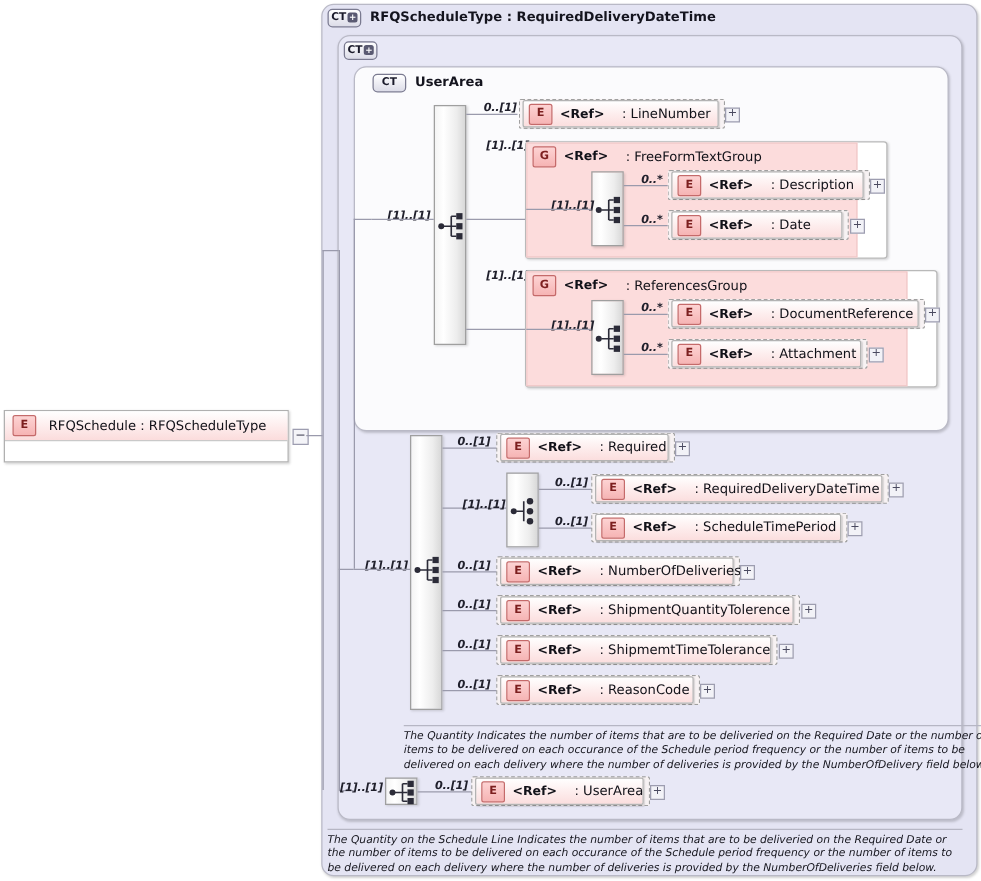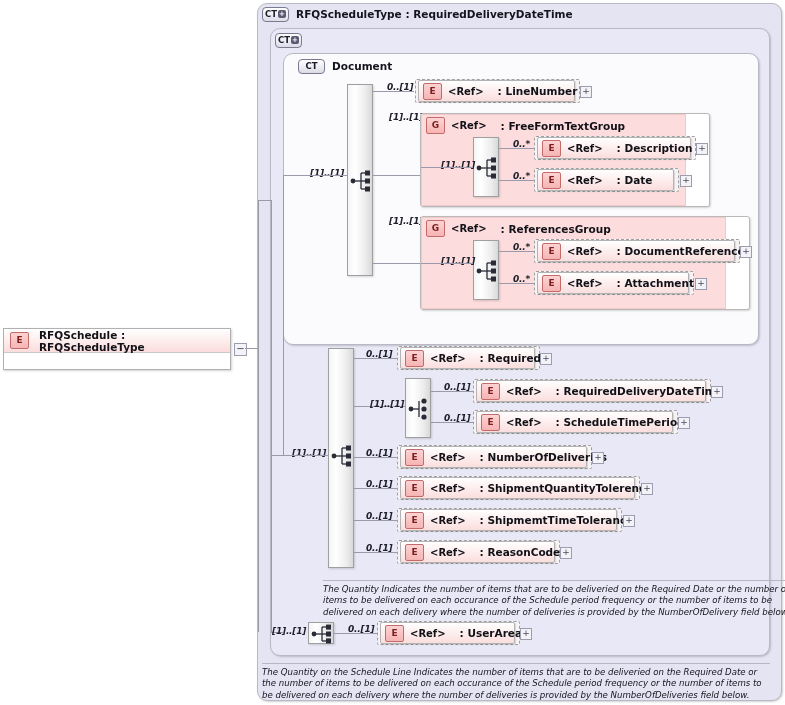--- a/index.html
+++ b/index.html
@@ -91,21 +91,21 @@
     font-size:9px;font-weight:bold;color:#7c1f1f;
     line-height:1;
     flex:0 0 auto;
   }
   .reftxt{
     margin-left:6px;
     font-size:10px;font-weight:bold;color:#111118;
   }
   .nametxt{
     margin-left:14px;
-    font-size:10.5px;font-weight:bold;color:#111118;
+    font-size:10.5px;font-weight:normal;color:#111118;
   }
 
   
   .expander{
     position:absolute;
     width:10px;height:10px;
     border:1px solid #9d9db0;
     background:#f2f2f7;
     color:#4a4a60;
     font-size:9px;line-height:8px;text-align:center;
@@ -206,21 +206,21 @@
     <span class="ct-badge">
       <span>CT</span>
         <span class="plusglyph">+</span>
     </span>
   </div>
 
   <div class="ct-header" style="left:298px;top:58px;">
     <span class="ct-badge">
       <span>CT</span>
     </span>
-    <span class="ct-title">Document</span>
+    <span class="ct-title">UserArea</span>
   </div>
 
   <div class="rootbox" style="left:3px;top:328px;width:228px;height:42px;">
     <div class="titlerow">
       <span class="ebadge">E</span>
       <span class="nametxt" style="margin-left:10px;">RFQSchedule : RFQScheduleType</span>
     </div>
   </div>
   <div class="collapser" style="left:234px;top:343px;">−</div>
 

